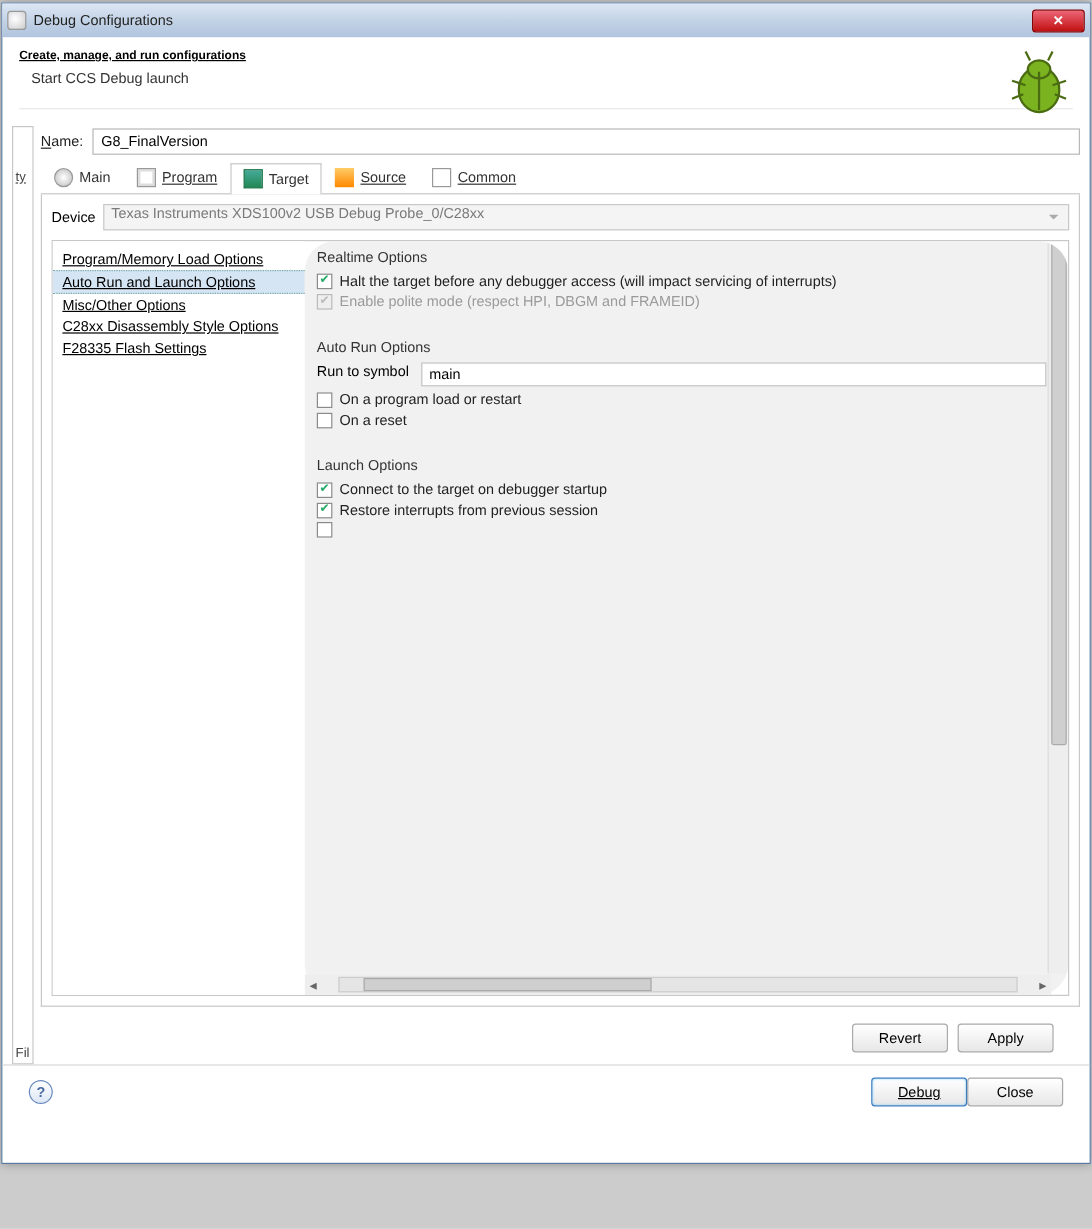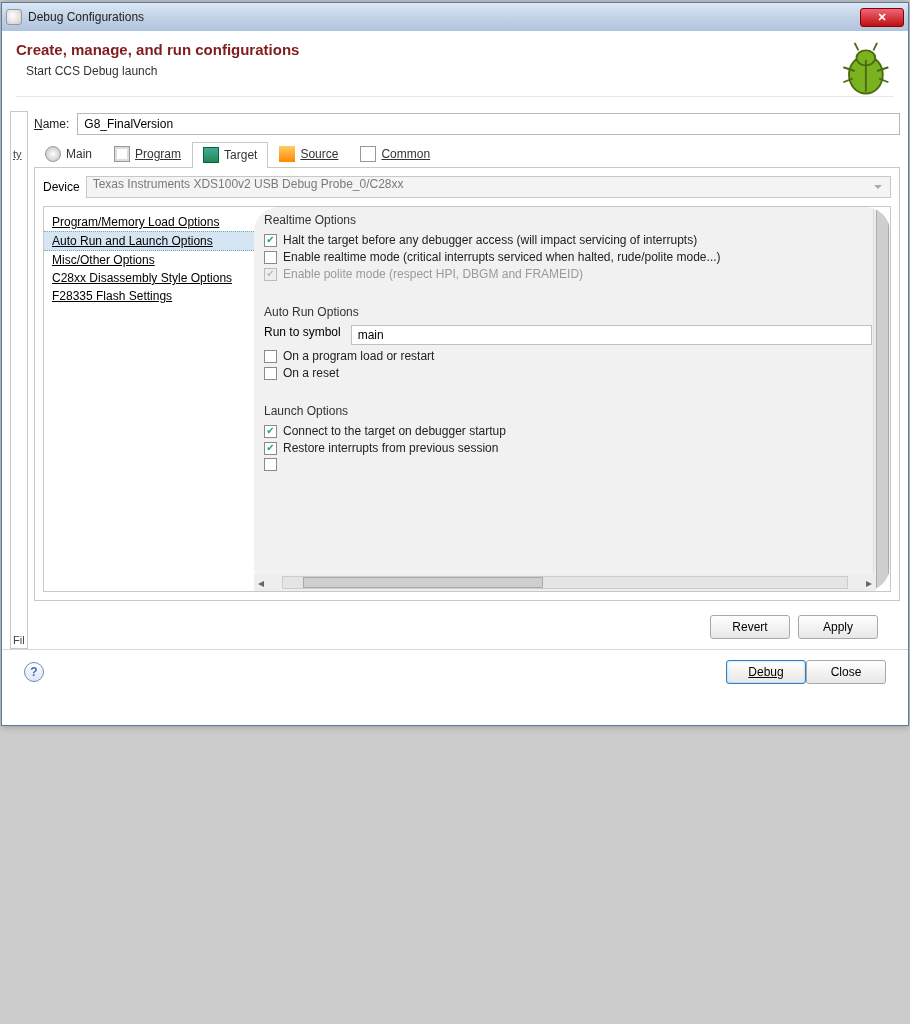--- a/index.html
+++ b/index.html
@@ -1,23 +1,23 @@
 <!DOCTYPE html>
 <html><head>
 <meta charset="utf-8">
 <style>
 * { box-sizing: border-box; font-family: "Segoe UI", Tahoma, sans-serif; font-size: 12px; }
 body { margin: 0; background: #ccc; width: 910px; height: 1024px; overflow: hidden; }
-.window { width: 908px; height: 724px; margin: 2px auto 0; background: #fff; border: 1px solid #5a7aa0; box-shadow: 0 0 8px rgba(0,0,0,.3); }
+.window { width: 908px; height: 968px; margin: 2px auto 0; background: #fff; border: 1px solid #5a7aa0; box-shadow: 0 0 8px rgba(0,0,0,.3); }
 .titlebar { height: 28px; background: linear-gradient(#dde7f5,#c3d3e6 50%,#b0c4de); display:flex; align-items:center; padding:0 4px; position:relative; }
 .titlebar-icon { width:16px; height:16px; margin-right:6px; background: radial-gradient(circle at 40% 40%, #fff,#ccc); border-radius:3px; border:1px solid #999; }
 .titlebar-text { color:#222; flex:1; }
 .closebtn { width:44px; height:19px; background:linear-gradient(#e67,#c01010); border:1px solid #800; border-radius:3px; margin-left:2px; display:flex; align-items:center; justify-content:center; color:#fff; font-weight:bold; font-size:11px;}
 .header-area { padding:10px 14px 10px 14px; border-bottom:0; position:relative; }
-.header-title { font-weight:bold; font-size:15px; color:#7f1d1d; }
+.header-title { font-weight:bold; font-size:10px; color:#000000;text-decoration:underline; }
 .header-sub { margin:6px 0 0 10px; color:#333; }
 .bug-icon { position:absolute; right:14px; top:10px; width:60px; height:60px; }
 .bug-icon svg{ width:60px; height:60px;}
 .sep { height:1px; background:linear-gradient(#fff,#d0d0d0); margin-top:18px;}
 .body { display:flex; padding:4px 8px 0 8px; height: calc(100% - 28px - 90px - 62px); }
 .leftcol { width:18px; border:1px solid #c8c8c8; background:#fff; margin-right:6px; position:relative; }
 .leftcol span{ position:absolute; bottom:2px; left:2px; font-size:11px; color:#444;}
 .leftcol .ty { position:absolute; top:36px; left:2px; font-size:11px; color:#444;text-decoration:underline;}
 .maincol { flex:1; display:flex; flex-direction:column; }
 .name-row { display:flex; align-items:center; margin:2px 0 6px 0;}
@@ -145,24 +145,20 @@
           </div>
 
           <div class="rightpanel">
             <div class="section">
               <div class="section-title">Realtime Options</div>
               <div class="chk-row">
                   <span class="chk checked"></span>
                   <span class="lbl">Halt the target before any debugger access (will impact servicing of interrupts)</span>
                 </div>
               <div class="chk-row">
-                  <span class="chk"></span>
-                  <span class="lbl">Enable realtime mode (critical interrupts serviced when halted, rude/polite mode...)</span>
-                </div>
-              <div class="chk-row">
                   <span class="chk checked disabled"></span>
                   <span class="lbl disabled">Enable polite mode (respect HPI, DBGM and FRAMEID)</span>
                 </div>
             </div>
 
             <div class="section">
               <div class="section-title">Auto Run Options</div>
               <div class="inline-field">
                 <label>Run to symbol</label>
                 <input class="inline-input" value="main" style="">

